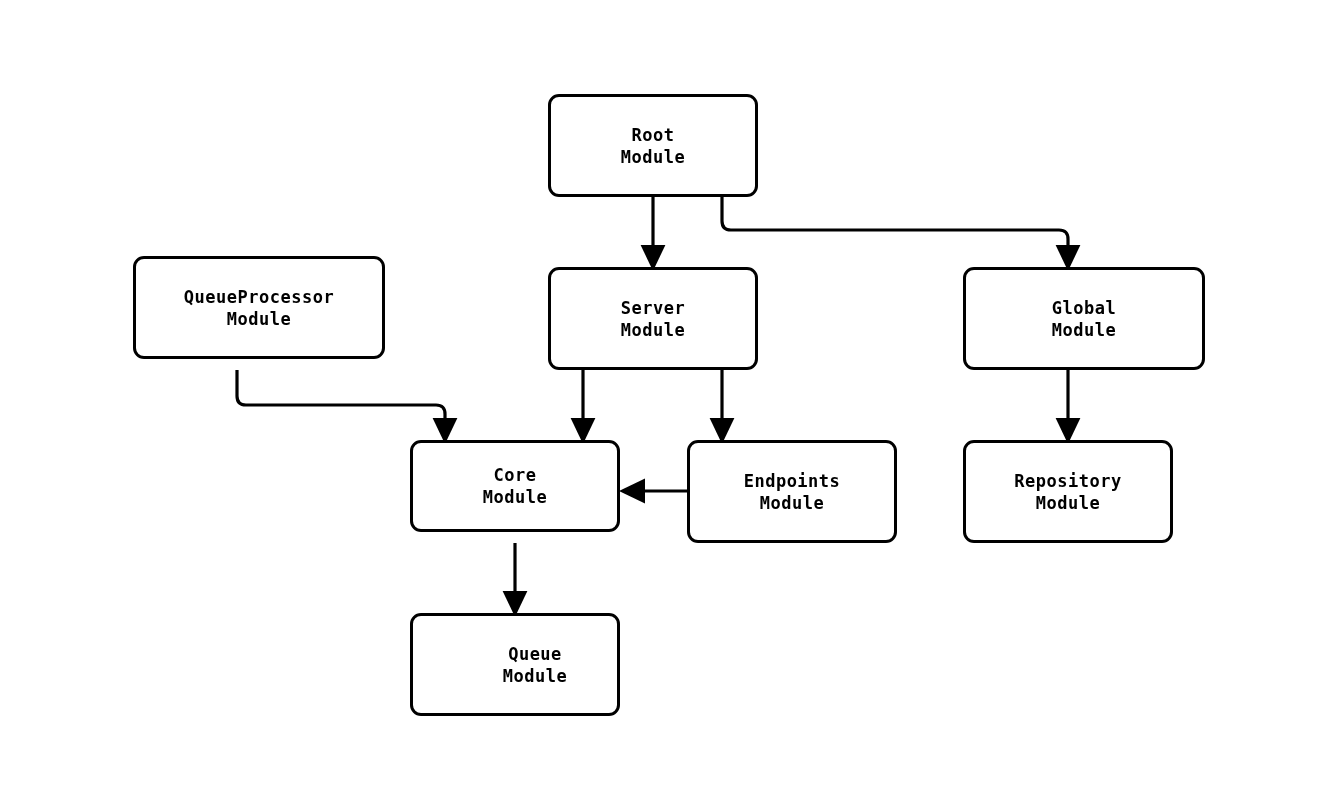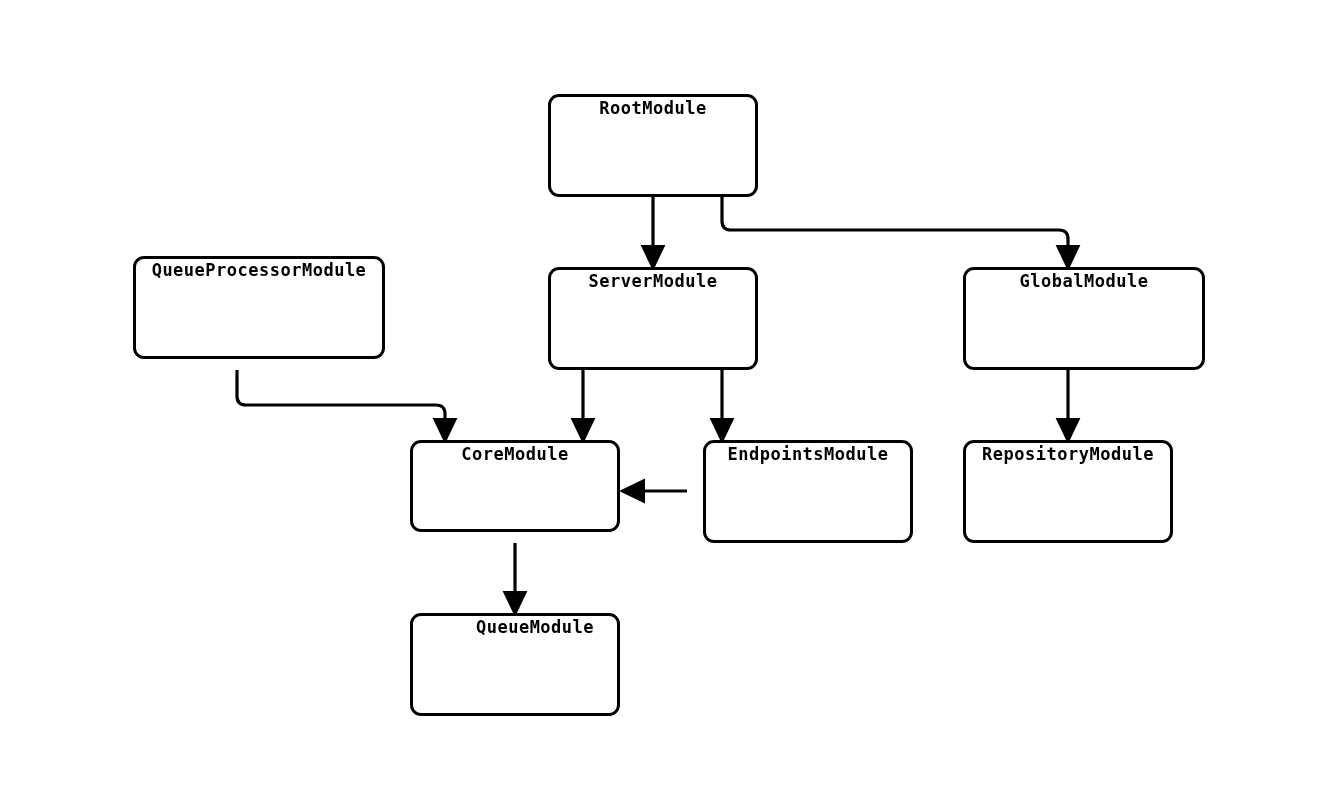--- a/index.html
+++ b/index.html
@@ -24,21 +24,21 @@
     height: 809px;
     pointer-events: none;
   }
   .node {
     position: absolute;
     box-sizing: border-box;
     background: #ffffff;
     border: 3px solid #000000;
     border-radius: 11px;
     display: flex;
-    flex-direction: row;
+    flex-direction: column;
     justify-content: center;
     z-index: 2;
   }
   .node-label {
     font-family: "DejaVu Sans Mono", "Liberation Mono", monospace;
     font-size: 17px;
     font-weight: 700;
     line-height: 22px;
     color: #000000;
     text-align: center;
@@ -97,21 +97,21 @@
   <div class="node" style="left:963px; top:267px; width:242px; height:103px;">
     <div class="node-label">Global</div>
     <div class="node-label">Module</div>
   </div>
 
   <div class="node" style="left:410px; top:440px; width:210px; height:92px;">
     <div class="node-label">Core</div>
     <div class="node-label">Module</div>
   </div>
 
-  <div class="node" style="left:687px; top:440px; width:210px; height:103px;margin-left:16px;">
+  <div class="node" style="left:687px; top:440px; width:210px; height:103px;">
     <div class="node-label">Endpoints</div>
     <div class="node-label">Module</div>
   </div>
 
   <div class="node" style="left:963px; top:440px; width:210px; height:103px;">
     <div class="node-label">Repository</div>
     <div class="node-label">Module</div>
   </div>
 
   <div class="node" style="left:410px; top:613px; width:210px; height:103px;padding-left:40px;">

